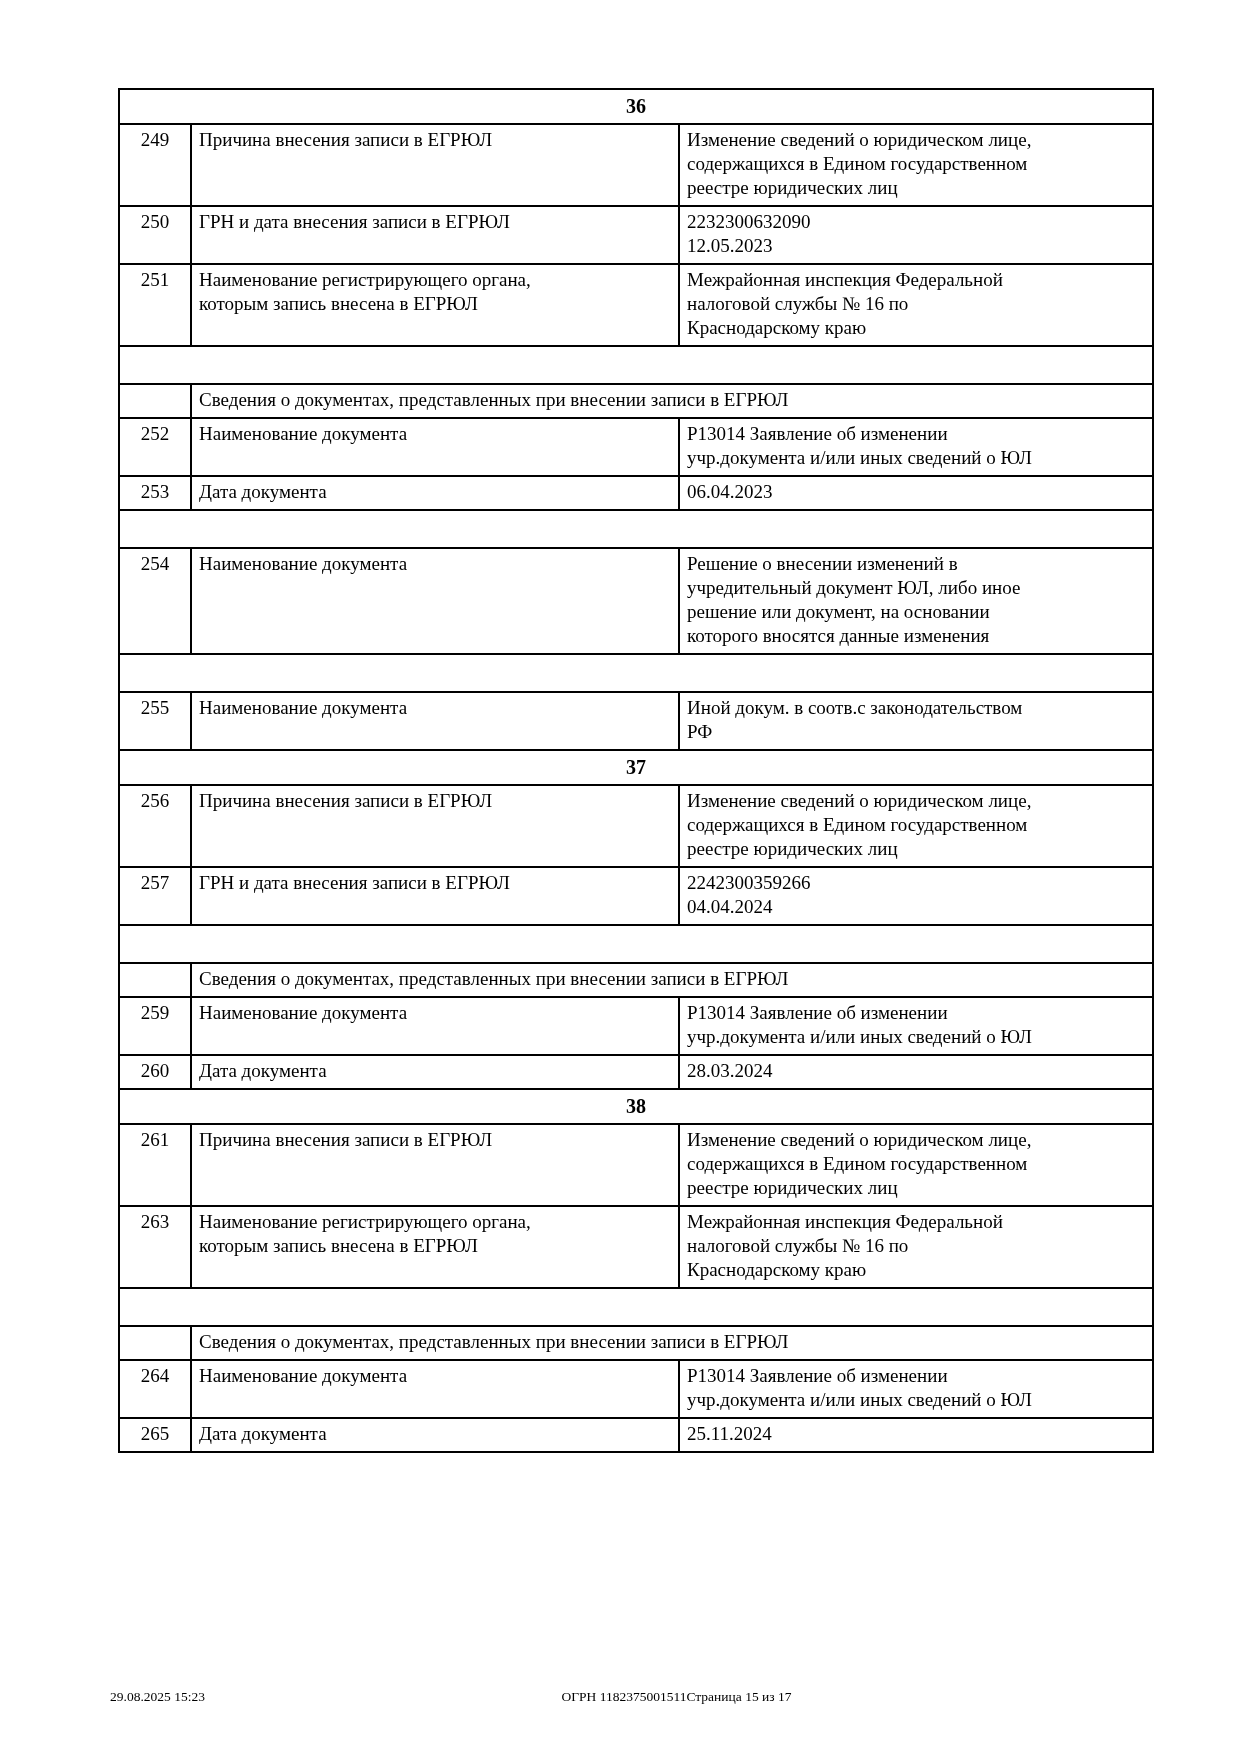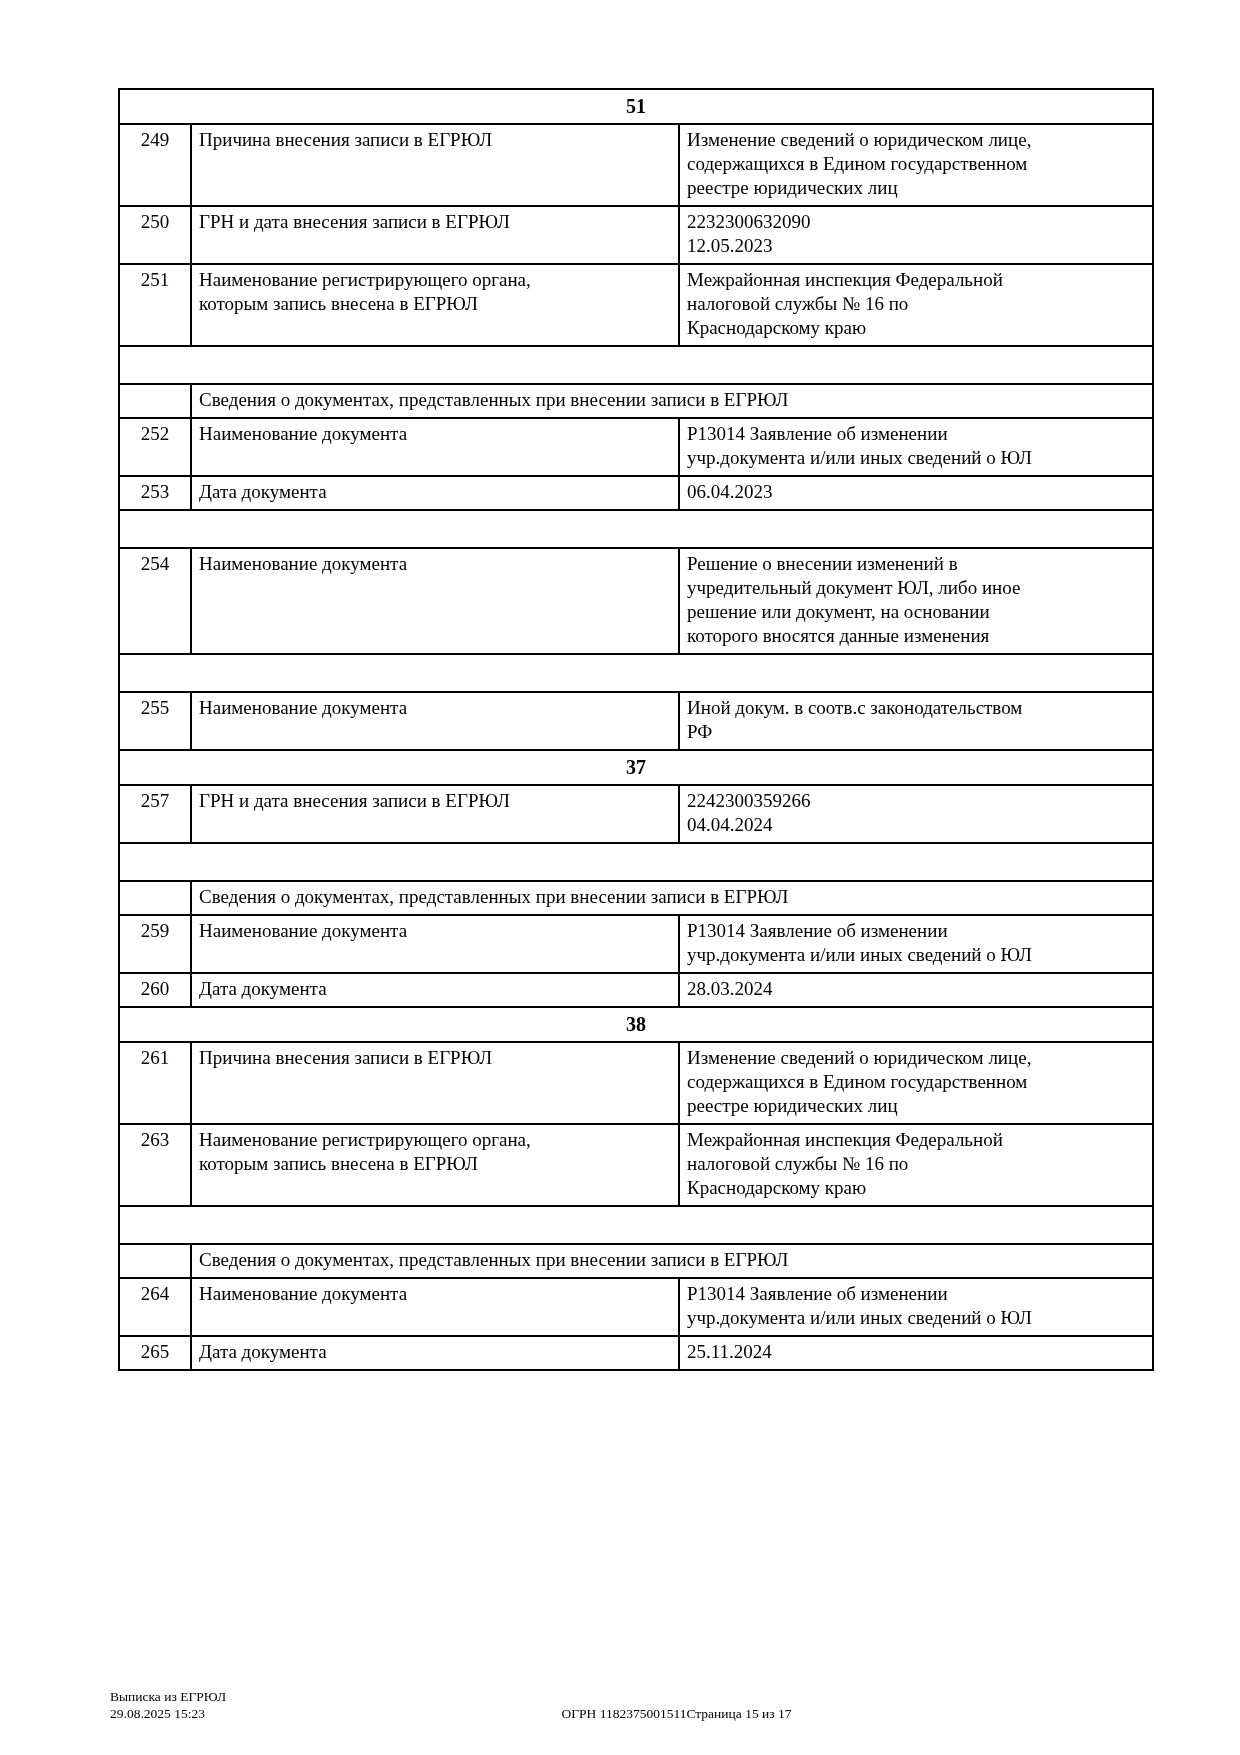--- a/index.html
+++ b/index.html
@@ -82,21 +82,21 @@
 
 <div class="doc">
   <table class="egrul">
     <colgroup>
       <col class="c-num">
       <col class="c-label">
       <col class="c-value">
     </colgroup>
     <tbody id="table-body">
         <tr class="section-row">
-          <td colspan="3" class="section-cell">51</td>
+          <td colspan="3" class="section-cell">36</td>
         </tr>
         <tr class="field-row">
           <td class="num-cell">249</td>
           <td class="label-cell">Причина внесения записи в ЕГРЮЛ</td>
           <td class="value-cell">Изменение сведений о юридическом лице,
 содержащихся в Едином государственном
 реестре юридических лиц</td>
         </tr>
         <tr class="field-row">
           <td class="num-cell">250</td>
@@ -147,20 +147,27 @@
         <tr class="field-row">
           <td class="num-cell">255</td>
           <td class="label-cell">Наименование документа</td>
           <td class="value-cell">Иной докум. в соотв.с законодательством
 РФ</td>
         </tr>
         <tr class="section-row">
           <td colspan="3" class="section-cell">37</td>
         </tr>
         <tr class="field-row">
+          <td class="num-cell">256</td>
+          <td class="label-cell">Причина внесения записи в ЕГРЮЛ</td>
+          <td class="value-cell">Изменение сведений о юридическом лице,
+содержащихся в Едином государственном
+реестре юридических лиц</td>
+        </tr>
+        <tr class="field-row">
           <td class="num-cell">257</td>
           <td class="label-cell">ГРН и дата внесения записи в ЕГРЮЛ</td>
           <td class="value-cell">2242300359266
 04.04.2024</td>
         </tr>
         <tr class="spacer-row">
           <td colspan="3" class="spacer-cell"></td>
         </tr>
         <tr class="subheader-row">
           <td class="num-cell"></td>
@@ -211,21 +218,18 @@
         <tr class="field-row">
           <td class="num-cell">265</td>
           <td class="label-cell">Дата документа</td>
           <td class="value-cell">25.11.2024</td>
         </tr>
       </tbody>
   </table>
 </div>
 
 <div class="footer">
-  <div class="footer-line1">
-    <span>Выписка из ЕГРЮЛ</span>
-  </div>
   <div class="footer-line2">
     <span>29.08.2025 15:23</span>
     <span class="footer-center">ОГРН 1182375001511</span>
     <span class="footer-right">Страница 15 из 17</span>
   </div>
 </div>
 
 </body></html>

